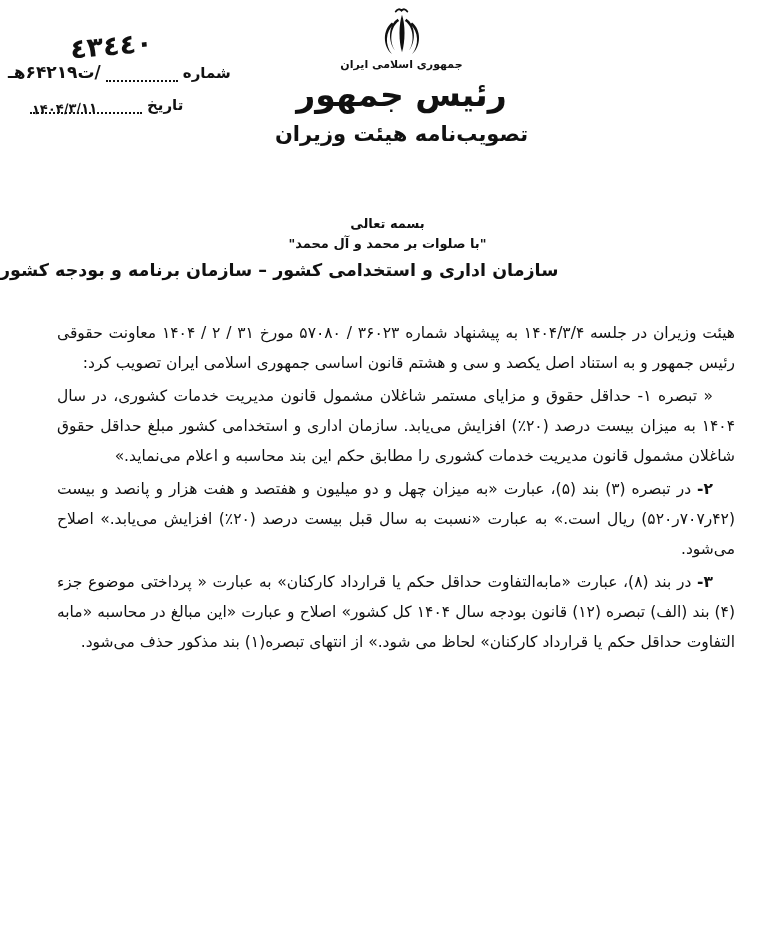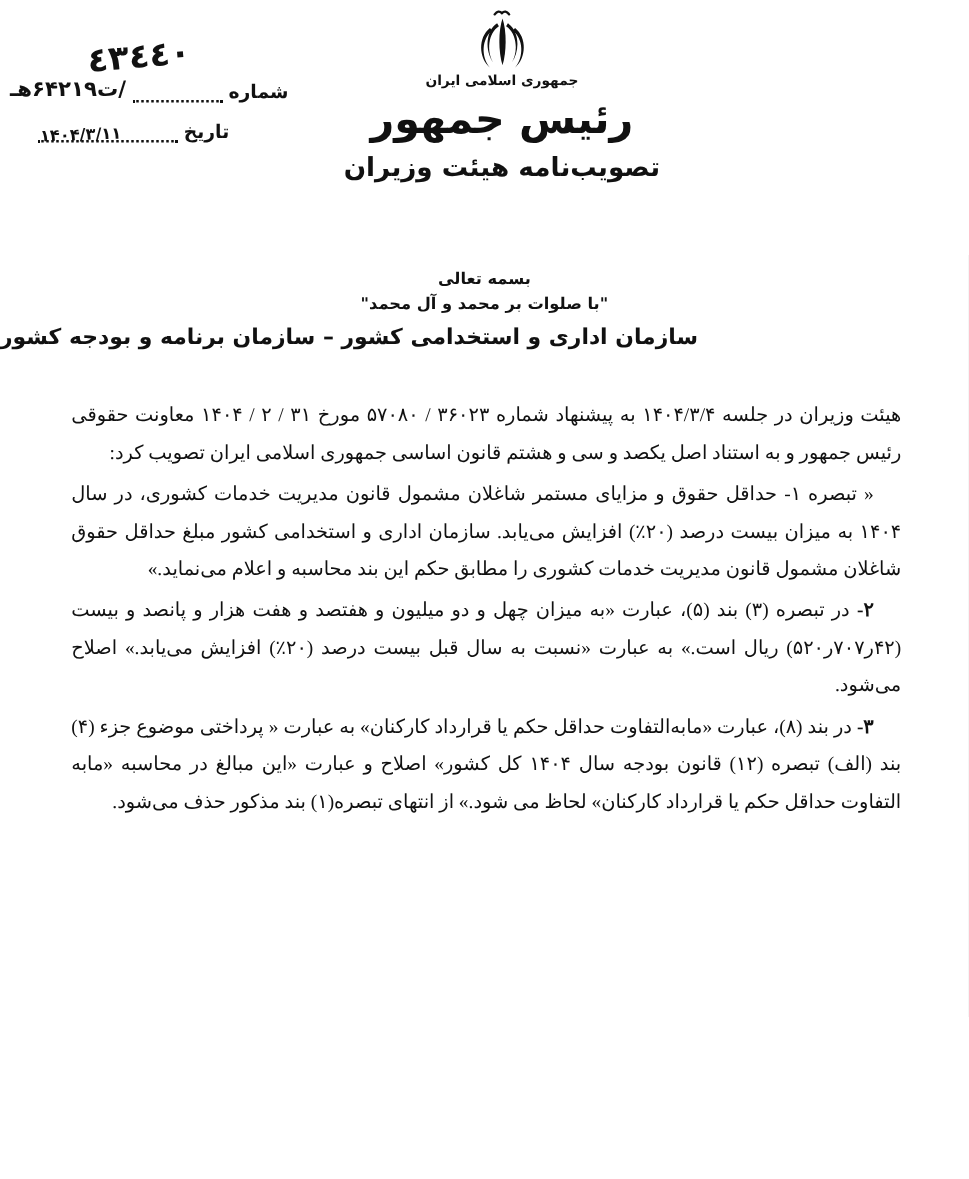--- a/index.html
+++ b/index.html
@@ -46,21 +46,21 @@
   
   .recipients{
     position:absolute;top:260px;left:0;right:0;
     text-align:left;font-size:17.5px;font-weight:700;margin:0;
   }
   
   .letter-body{
     position:absolute;top:318px;right:40px;left:57px;
     font-size:15.5px;line-height:30px;text-align:justify;direction:rtl;
   }
-  .letter-body p{margin:0 14px 3px 0;font-family:Liberation Serif, serif;}
+  .letter-body p{margin:0 0 3px 0;}
   .indent{text-indent:22px;}
   .item-num{font-weight:700;}
   
   .signature{position:absolute;left:62px;top:845px;width:410px;height:98px;}
   .sig-name{font-size:19px;font-weight:700;}
   .sig-title{font-size:17px;font-weight:700;}
 </style>
 </head>
 <body>
 

